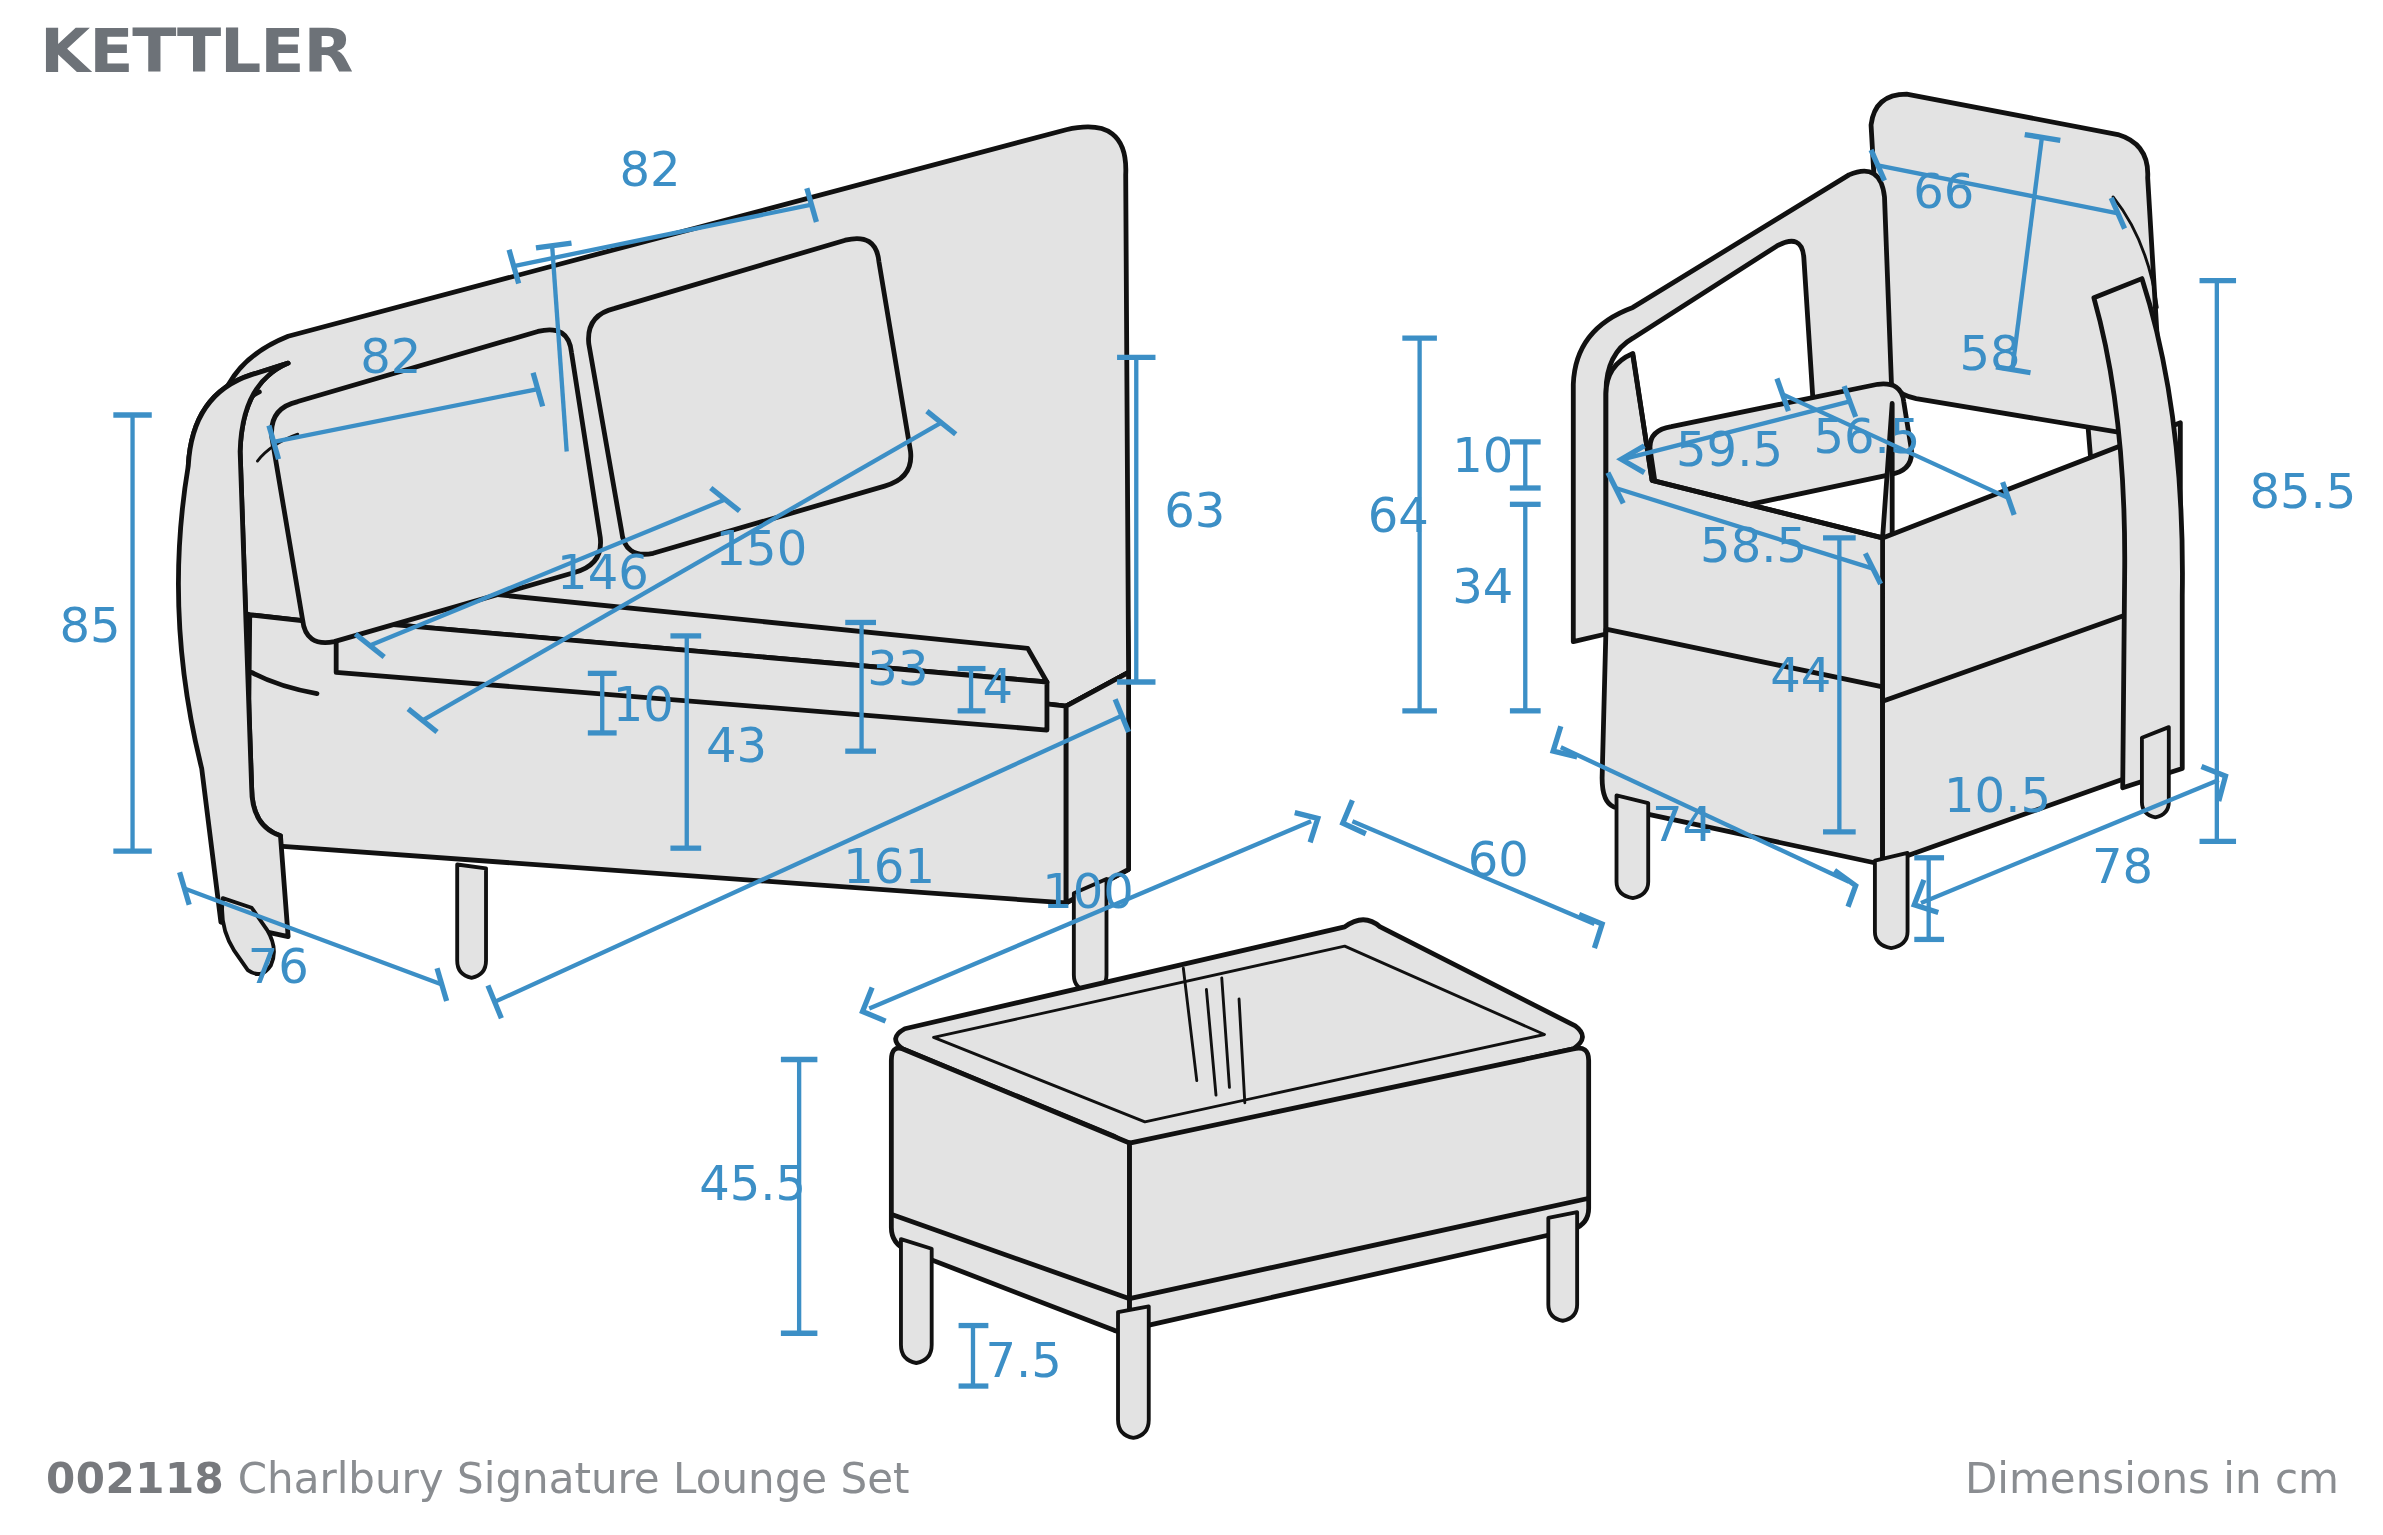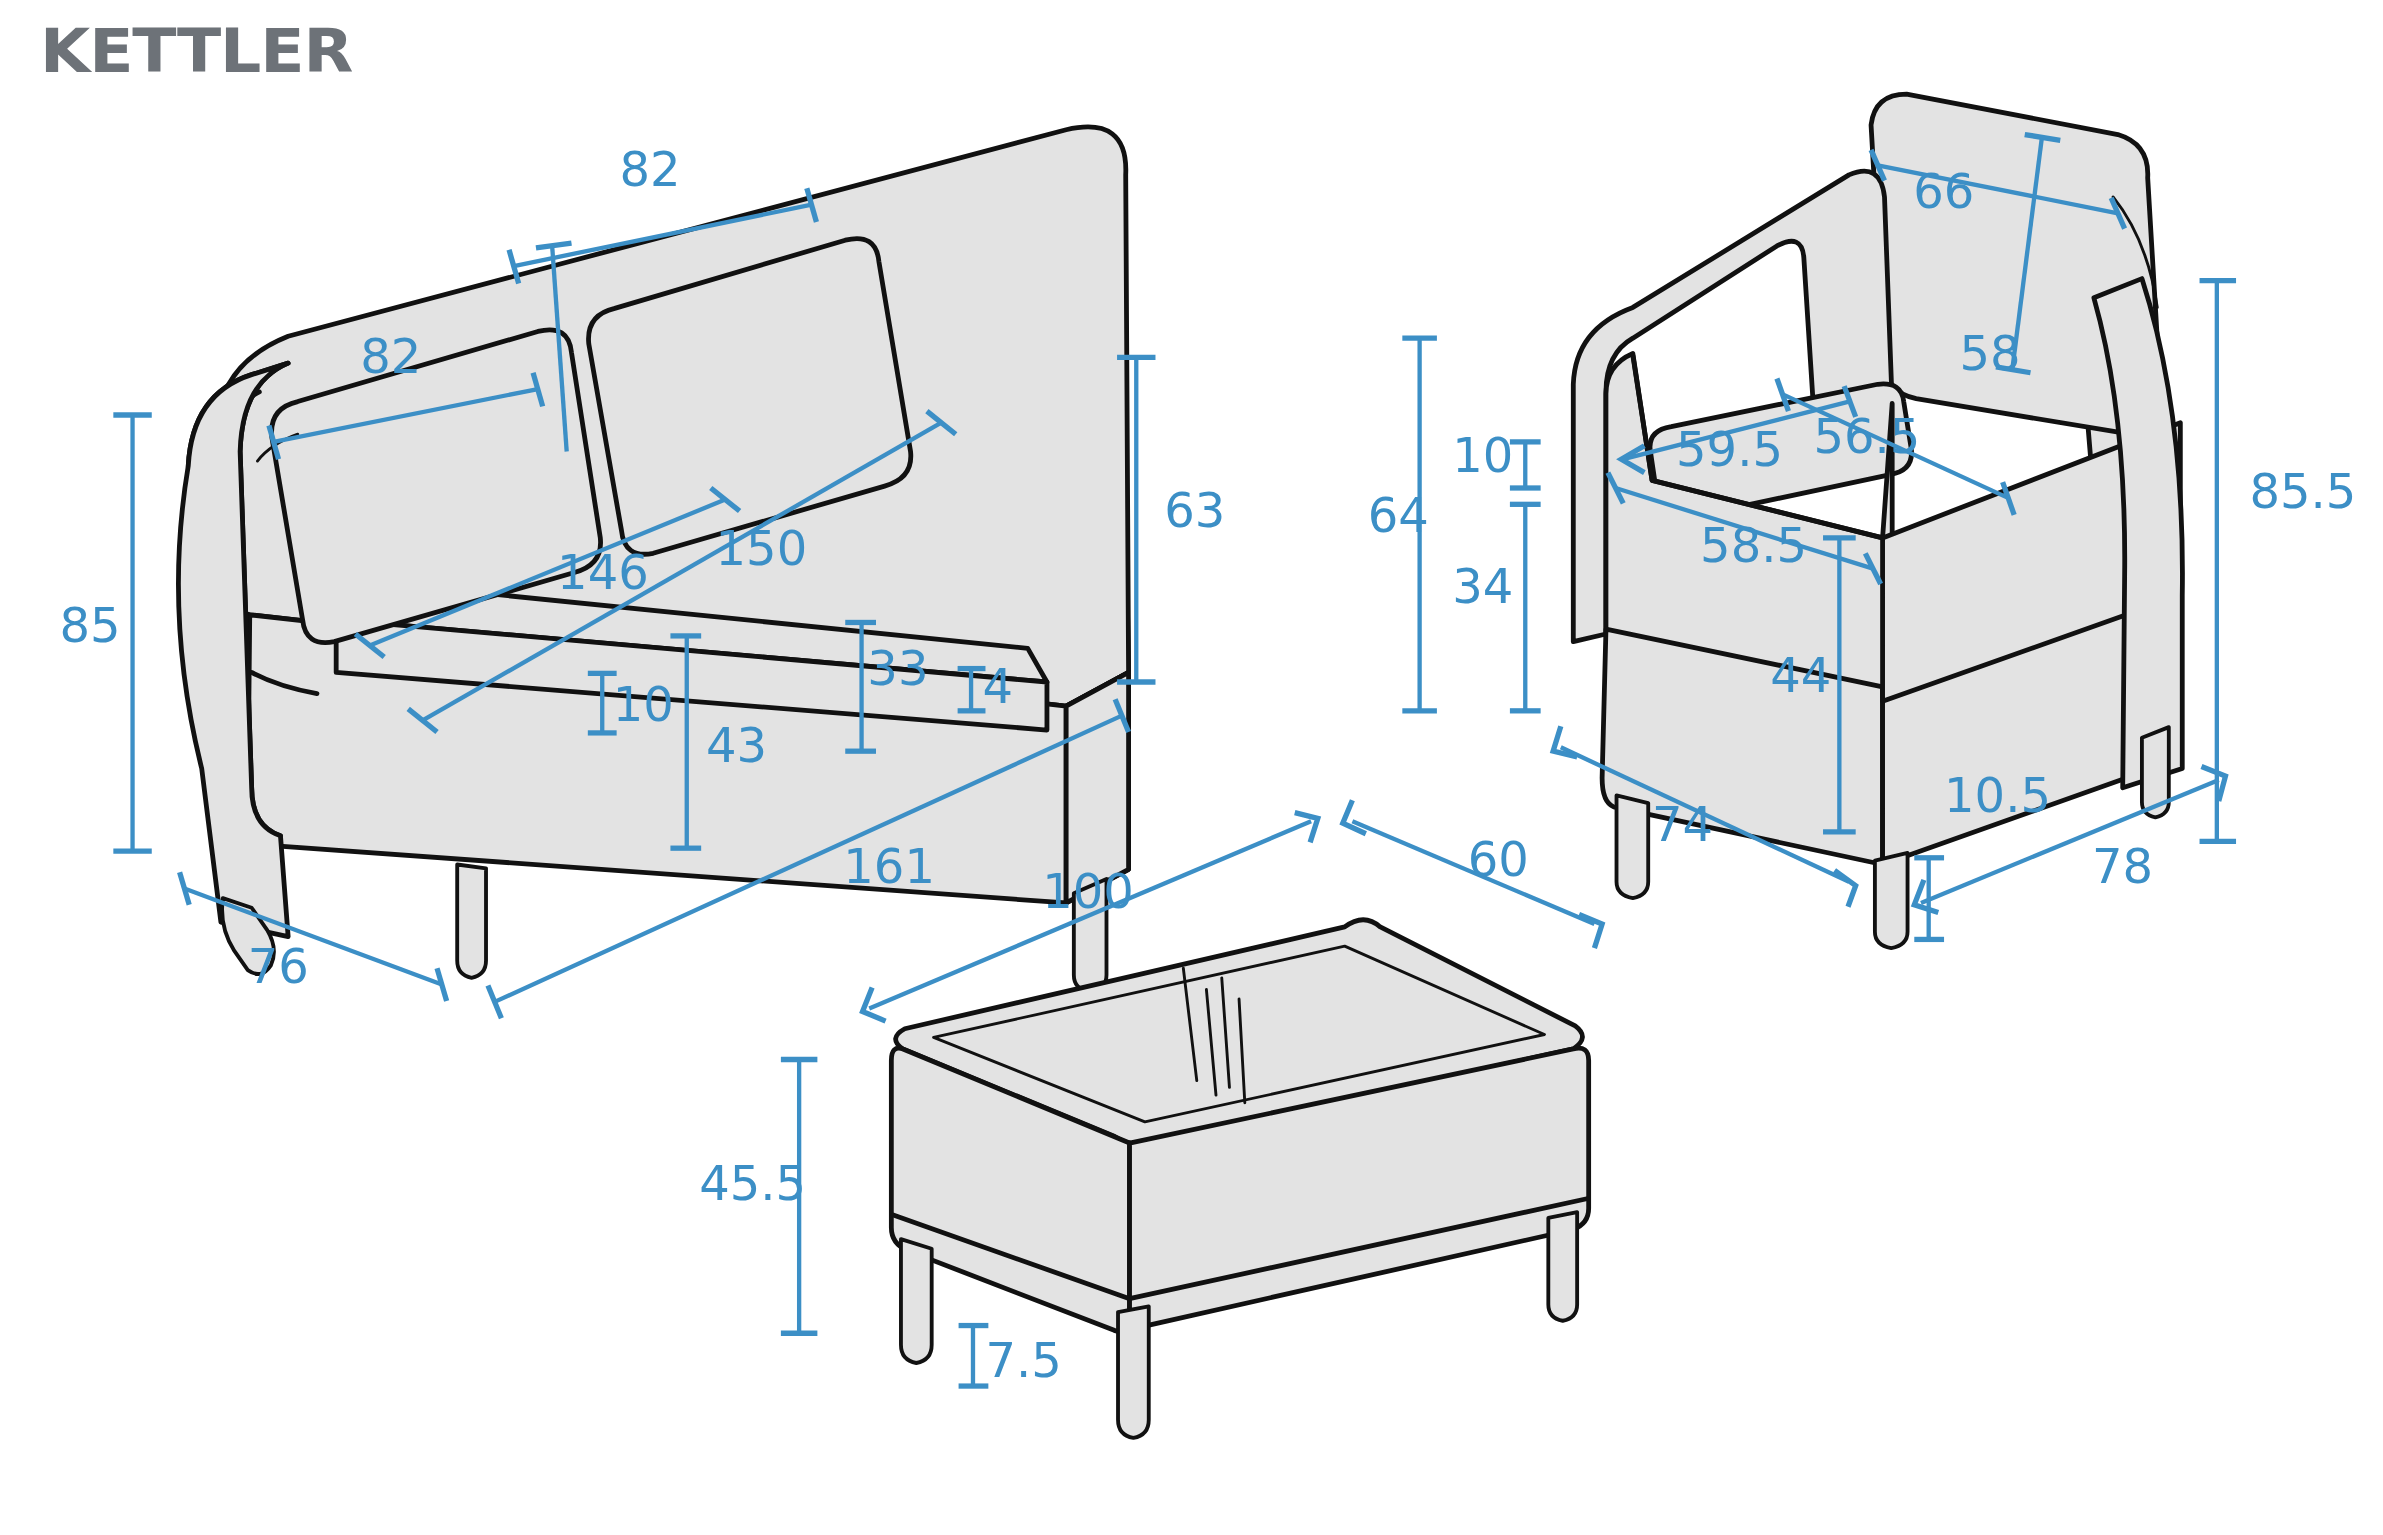--- a/index.html
+++ b/index.html
@@ -343,15 +343,21 @@
       <text class="dim-label" x="728" y="1236">45.5</text>
 
       <line class="dim-line" x1="1013" y1="1380" x2="1013" y2="1445"></line>
       <line class="dim-tick" x1="998" y1="1380" x2="1029" y2="1380"></line>
       <line class="dim-tick" x1="998" y1="1443" x2="1029" y2="1443"></line>
       <text class="dim-label" x="1026" y="1420">7.5</text>
     </g>
 
   </svg>
 
+  <div class="footer">
+    <div class="footer-left">
+      <span class="code">002118</span><span>&nbsp;</span><span class="name">Charlbury Signature Lounge Set</span>
+    </div>
+    <div class="footer-right">Dimensions in cm</div>
+  </div>
 
 </div>
 
 
 </body></html>

